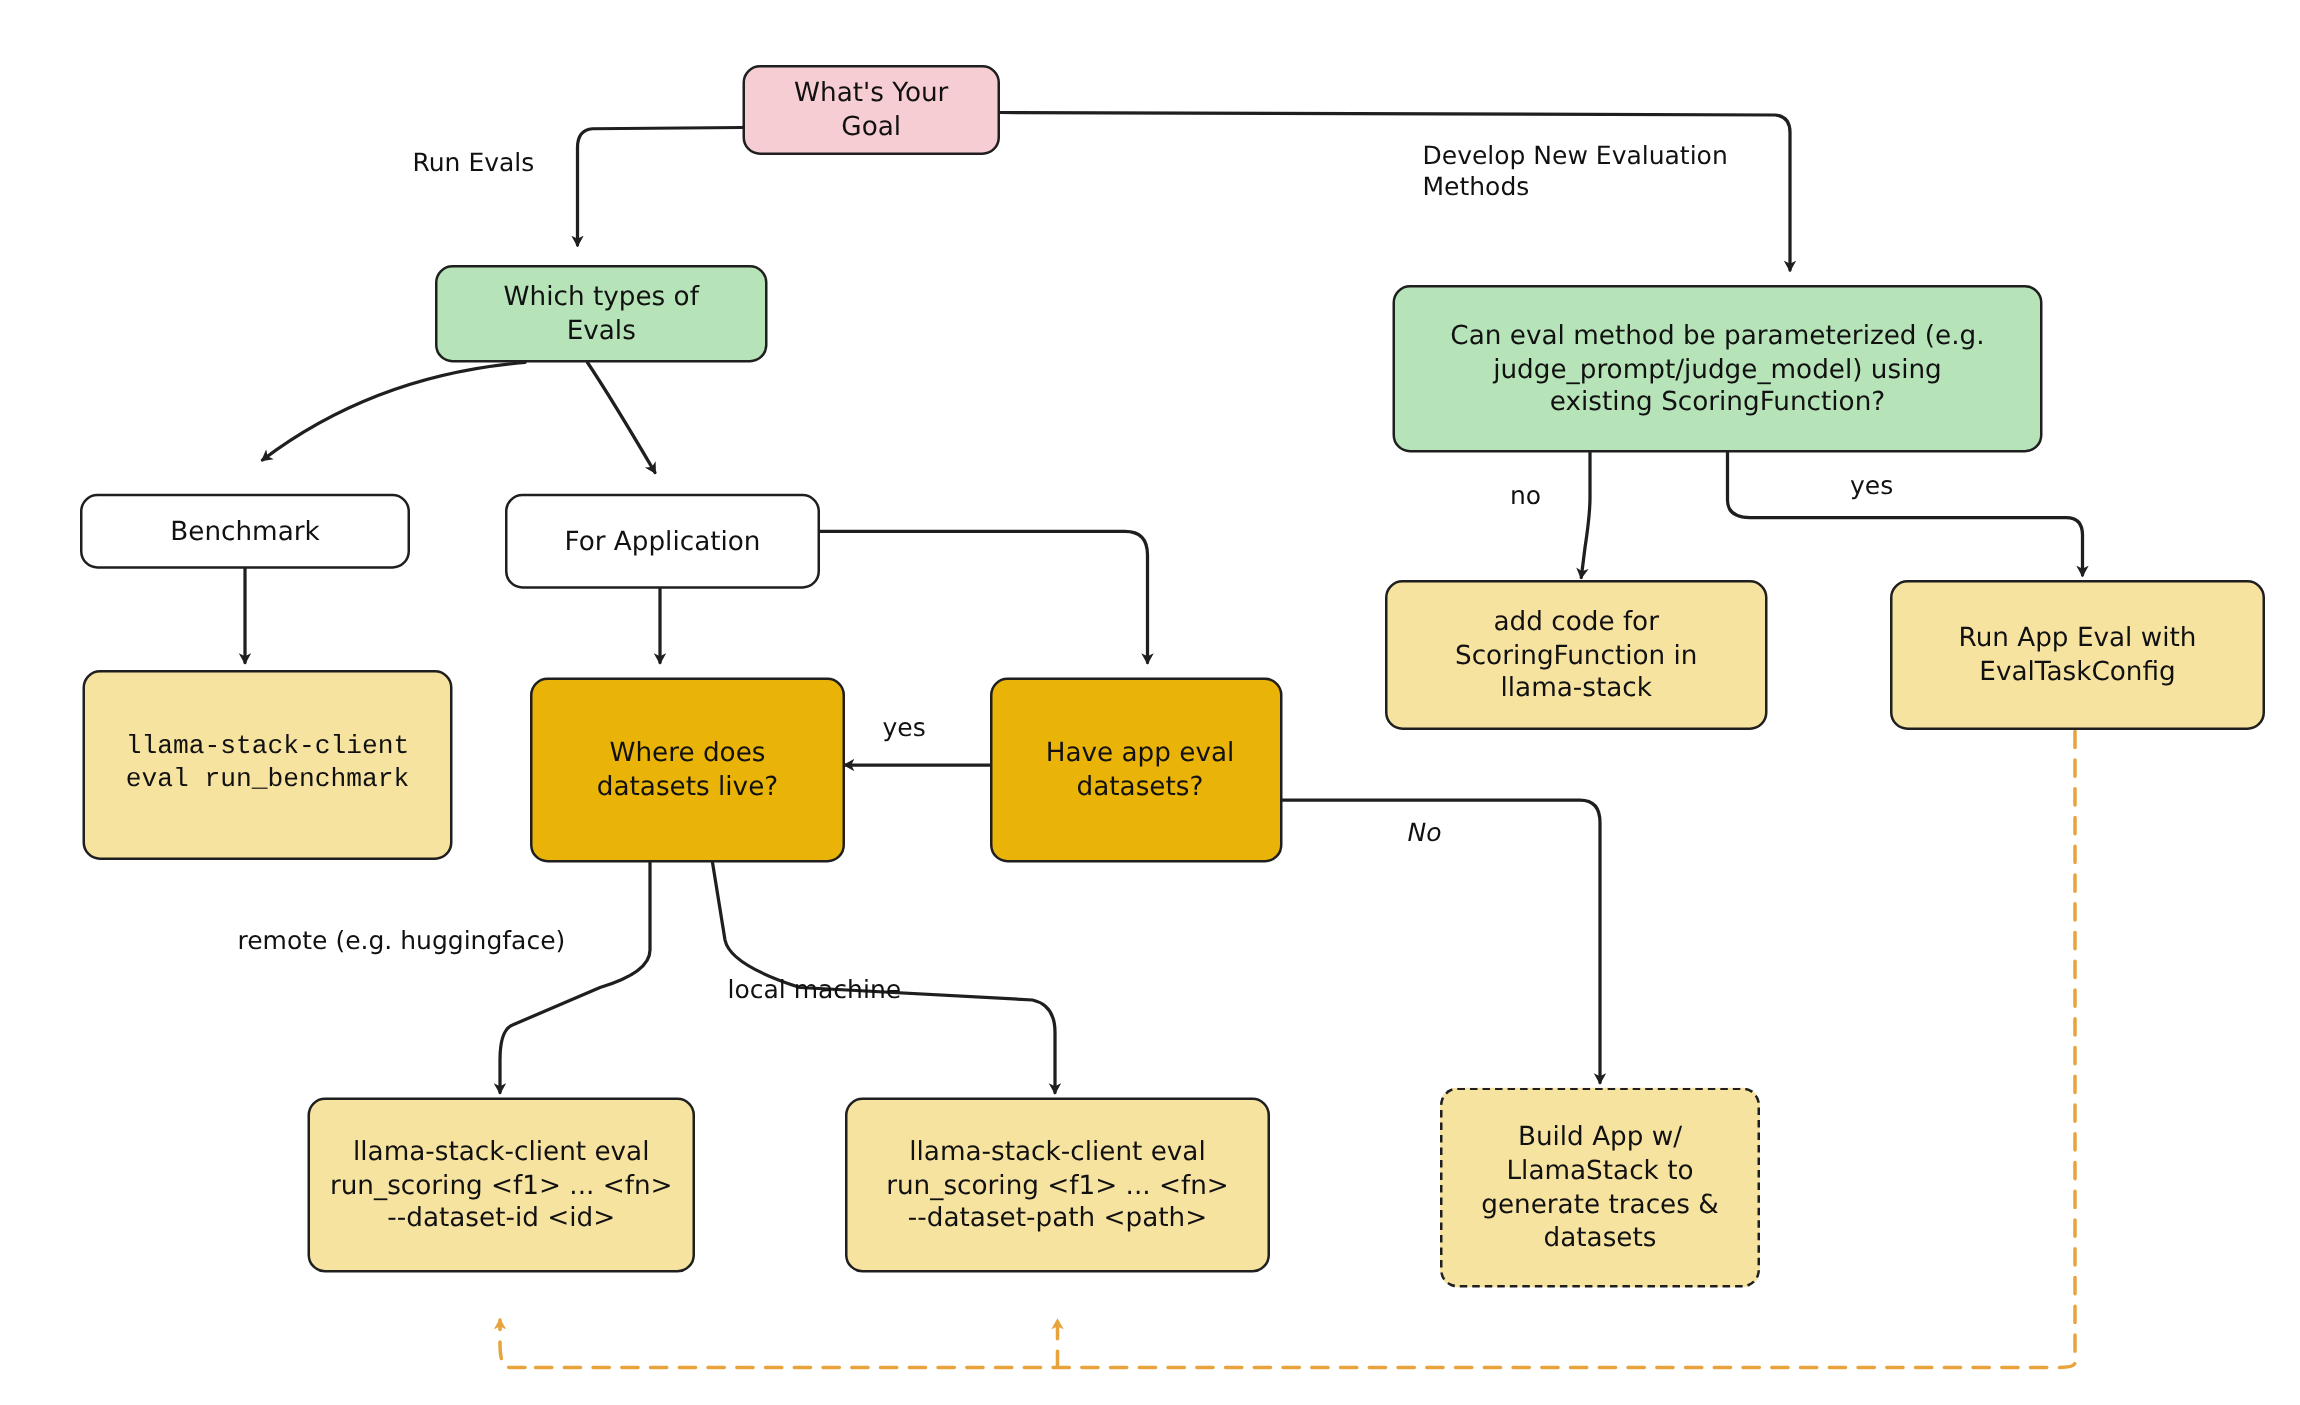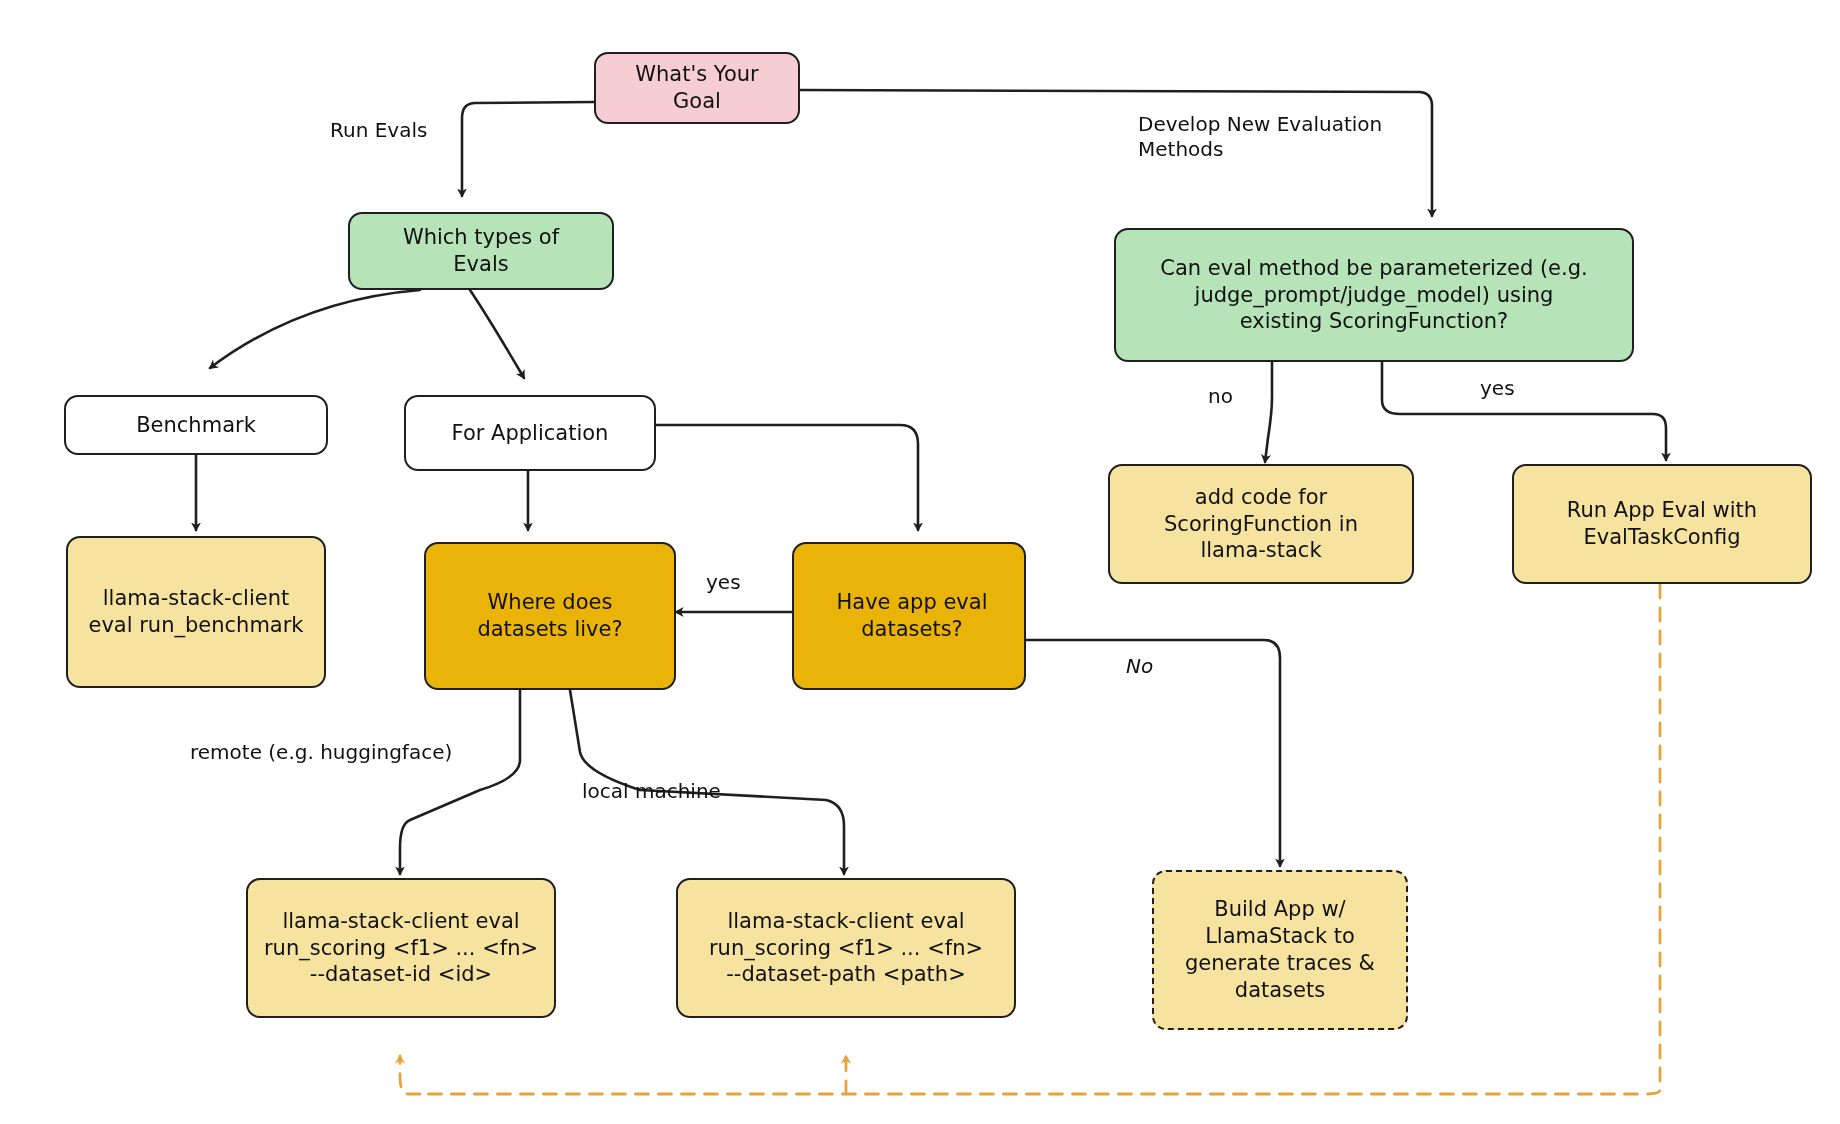--- a/index.html
+++ b/index.html
@@ -125,21 +125,21 @@
 
   <div class="node n-white" style="left:404px; top:395px; width:252px; height:76px;">For Application</div>
 
   <div class="node n-yellow" style="left:1108px; top:464px; width:306px; height:120px;">add code for
 ScoringFunction in
 llama-stack</div>
 
   <div class="node n-yellow" style="left:1512px; top:464px; width:300px; height:120px;">Run App Eval with
 EvalTaskConfig</div>
 
-  <div class="node n-yellow" style="left:66px; top:536px; width:260px; height:152px;">llama-stack-client
+  <div class="node n-yellow" style="left:66px; top:536px; width:296px; height:152px;font-family:Liberation Mono, monospace;">llama-stack-client
 eval run_benchmark</div>
 
   <div class="node n-blue" style="left:424px; top:542px; width:252px; height:148px;">Where does
 datasets live?</div>
 
   <div class="node n-blue" style="left:792px; top:542px; width:234px; height:148px;padding-left:16px;">Have app eval
 datasets?</div>
 
   <div class="node n-yellow" style="left:246px; top:878px; width:310px; height:140px; font-size:21px;">llama-stack-client eval
 run_scoring &lt;f1&gt; ... &lt;fn&gt;

